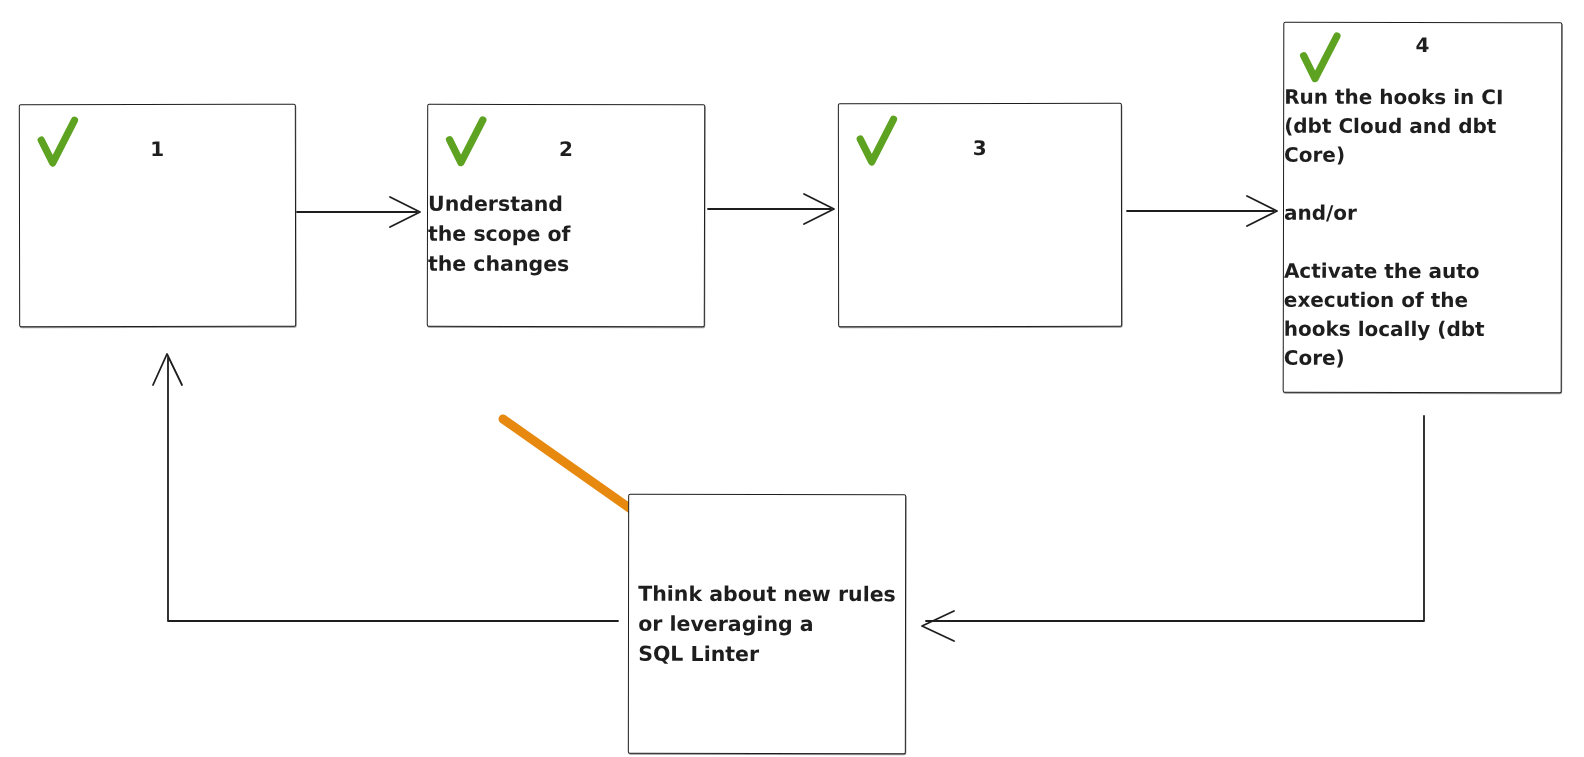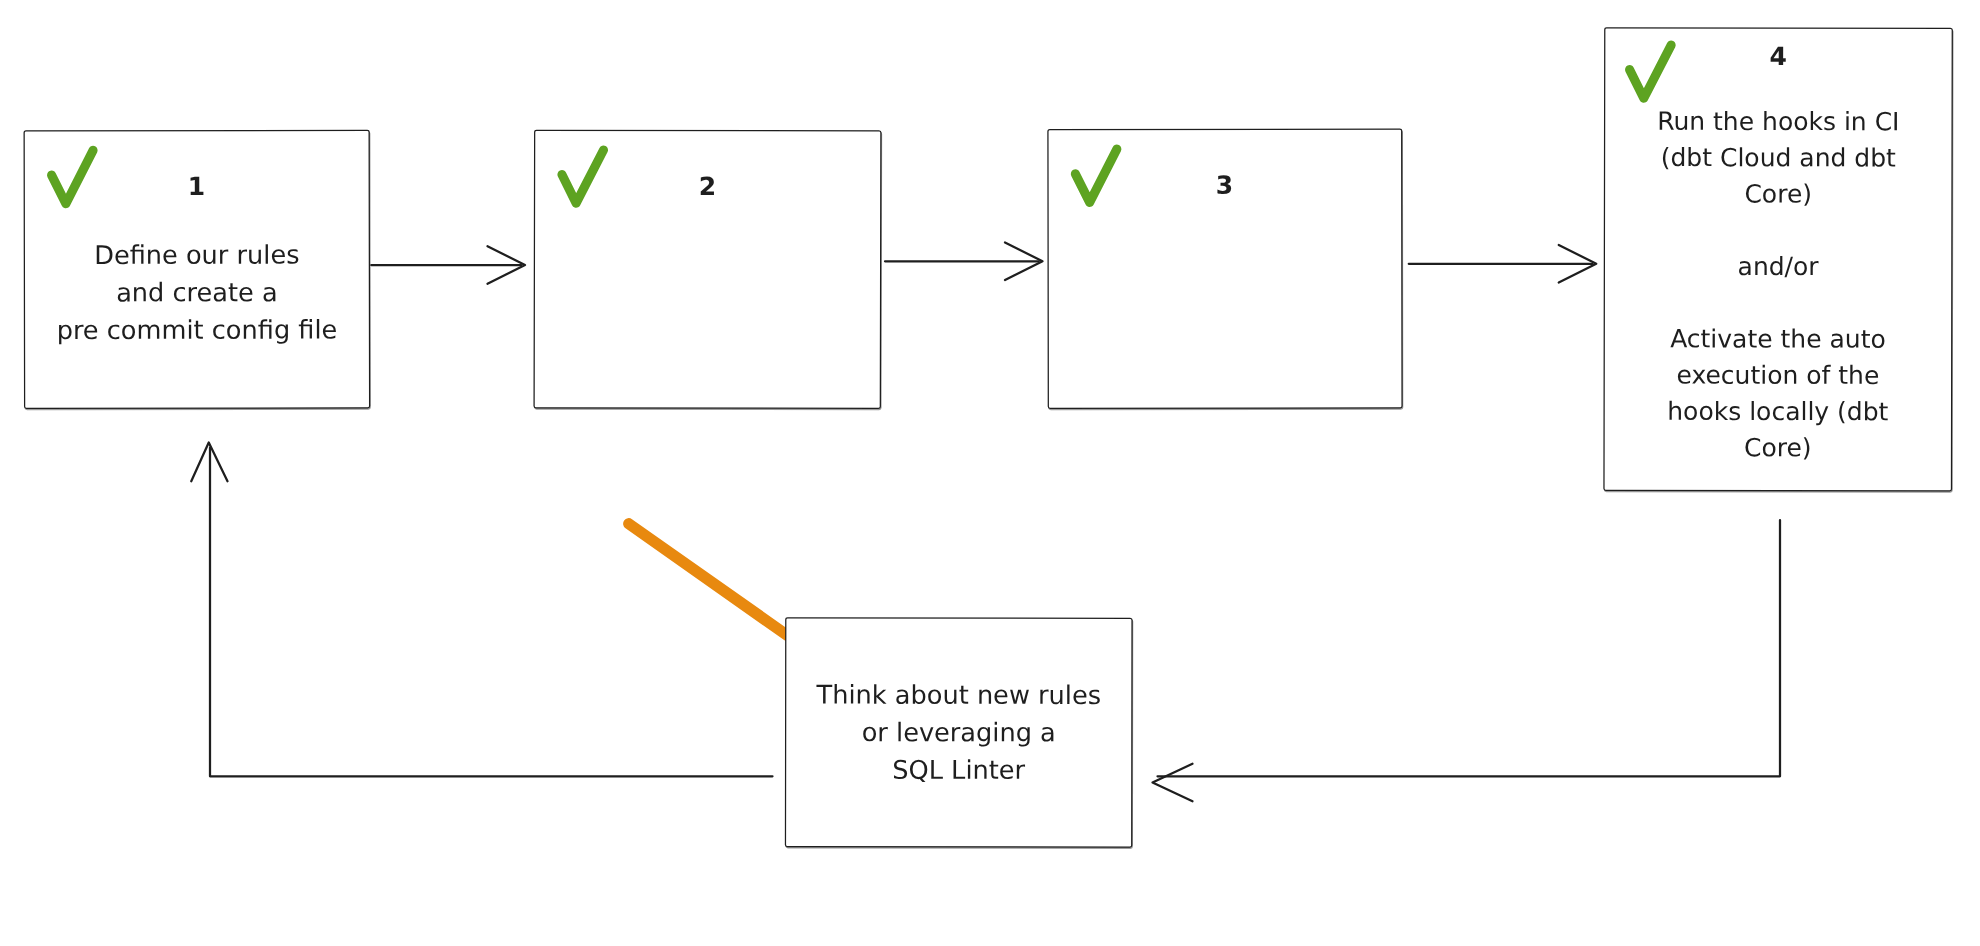--- a/index.html
+++ b/index.html
@@ -17,29 +17,29 @@
     box-sizing:border-box;
     box-shadow:0.5px 1px 0 rgba(30,30,30,.45);
   }
   .box .check{
     position:absolute;top:10px;left:16px;width:44px;height:54px;
   }
   .step-num{
     text-align:center;font-size:20px;font-weight:bold;letter-spacing:.5px;
   }
   .step-text{
-    text-align:center;font-size:20.5px;line-height:30px;
-    white-space:pre-line;font-weight:400;
+    text-align:left;font-size:20.5px;line-height:30px;
+    white-space:pre-line;font-weight:700;
   }
   
   #box1{left:19px;top:104px;width:277px;height:223px;transform:rotate(-0.1deg);}
   #box2{left:427px;top:104px;width:278px;height:223px;transform:rotate(0.12deg);}
   #box3{left:838px;top:103px;width:284px;height:224px;transform:rotate(-0.08deg);}
   #box4{left:1283px;top:22px;width:279px;height:371px;transform:rotate(0.1deg);}
-  #boxLoop{left:628px;top:494px;width:278px;height:184px;display:flex;align-items:center;justify-content:center;transform:rotate(0.08deg);}
+  #boxLoop{left:628px;top:494px;width:278px;height:260px;display:flex;align-items:center;justify-content:center;transform:rotate(0.08deg);}
   #box1 .step-num,#box2 .step-num,#box3 .step-num{margin-top:32px;}
   #box1 .step-text,#box2 .step-text,#box3 .step-text{margin-top:28px;}
   #box4 .step-num{margin-top:10px;}
   #box4 .step-text{margin-top:26px;line-height:29px;font-size:20px;}
   svg.overlay{position:absolute;left:0;top:0;pointer-events:none;}
   .ln{stroke:#1e1e1e;stroke-width:1.8;fill:none;stroke-linecap:round;stroke-linejoin:round;}
   .chk{stroke:#5da321;stroke-width:7;fill:none;stroke-linecap:round;stroke-linejoin:round;}
   .orange-ln{stroke:#e8890f;stroke-width:9;stroke-linecap:round;fill:none;}
   .orange-hd{fill:#e8890f;}
 </style>
@@ -71,30 +71,30 @@
     <path class="orange-ln" d="M503 419 L645 519"></path>
     <polygon class="orange-hd" points="671,537 631,532 652,501"></polygon>
   </g>
 </svg>
 
 <div class="box" id="box1">
   <svg class="check" viewBox="0 0 40 52">
     <path class="chk" d="M4 24 L15 46 L36 5"></path>
   </svg>
   <div class="step-num">1</div>
-  <div class="step-text">Define our rules
-and create a
-pre commit config file</div>
 </div>
 
 <div class="box" id="box2">
   <svg class="check" viewBox="0 0 40 52">
     <path class="chk" d="M4 24 L15 46 L36 5"></path>
   </svg>
   <div class="step-num">2</div>
+  <div class="step-text">Understand
+the scope of
+the changes</div>
 </div>
 
 <div class="box" id="box3">
   <svg class="check" viewBox="0 0 40 52">
     <path class="chk" d="M4 24 L15 46 L36 5"></path>
   </svg>
   <div class="step-num">3</div>
 </div>
 
 <div class="box" id="box4">

